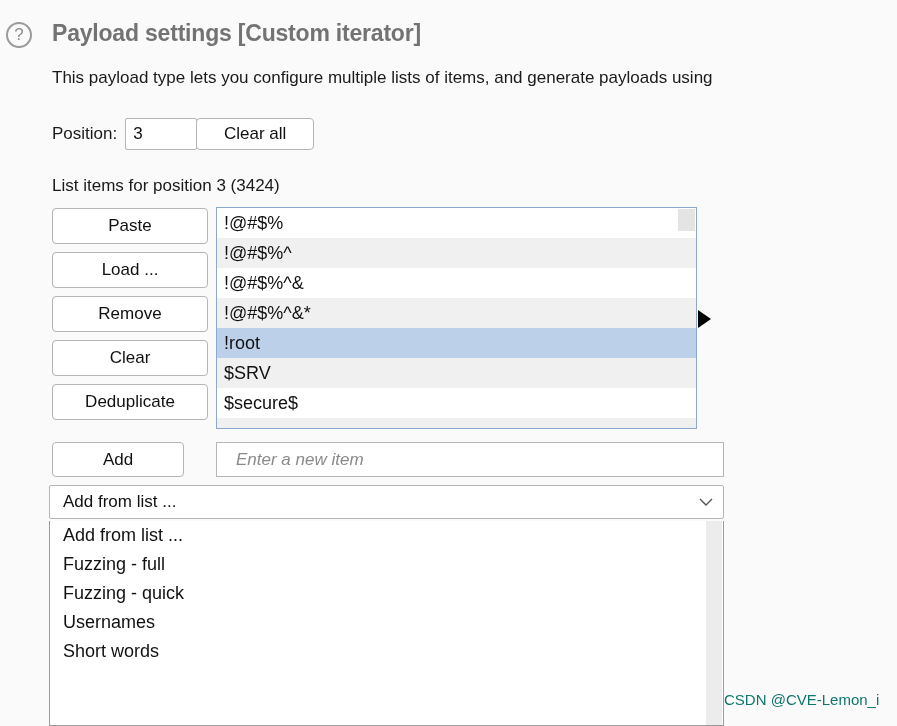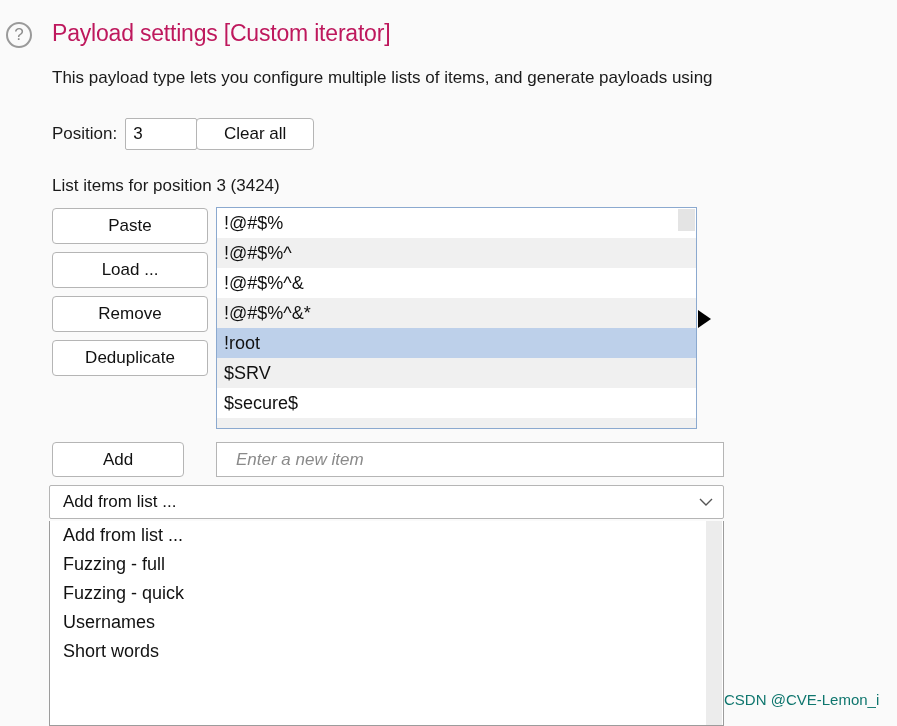--- a/index.html
+++ b/index.html
@@ -28,23 +28,23 @@
     font-size: 17px;
     line-height: 22px;
     text-align: center;
     font-family: "Liberation Sans", sans-serif;
   }
   .page-title {
     position: absolute;
     left: 52px;
     top: 20px;
     font-size: 23px;
-    font-weight: normal;
+    font-weight: bold;
     letter-spacing: -0.2px;
-    color: #be185d;
+    color: #737373;
     white-space: nowrap;
   }
   .page-desc {
     position: absolute;
     left: 52px;
     top: 68px;
     font-size: 17px;
     color: #1a1a1a;
     white-space: nowrap;
   }
@@ -267,20 +267,21 @@
   <input class="position-input" type="text" value="3" style="">
   <button class="btn clear-all-btn">Clear all</button>
 </div>
 
 <div class="list-label">List items for position 3 (3424)</div>
 
 <div class="side-buttons">
   <button class="btn">Paste</button>
   <button class="btn">Load ...</button>
   <button class="btn">Remove</button>
+  <button class="btn">Clear</button>
   <button class="btn">Deduplicate</button>
 </div>
 
 <div class="listbox">
   <div class="list-row">!@#$%</div>
   <div class="list-row alt">!@#$%^</div>
   <div class="list-row">!@#$%^&amp;</div>
   <div class="list-row alt">!@#$%^&amp;*</div>
   <div class="list-row selected">!root</div>
   <div class="list-row alt">$SRV</div>

